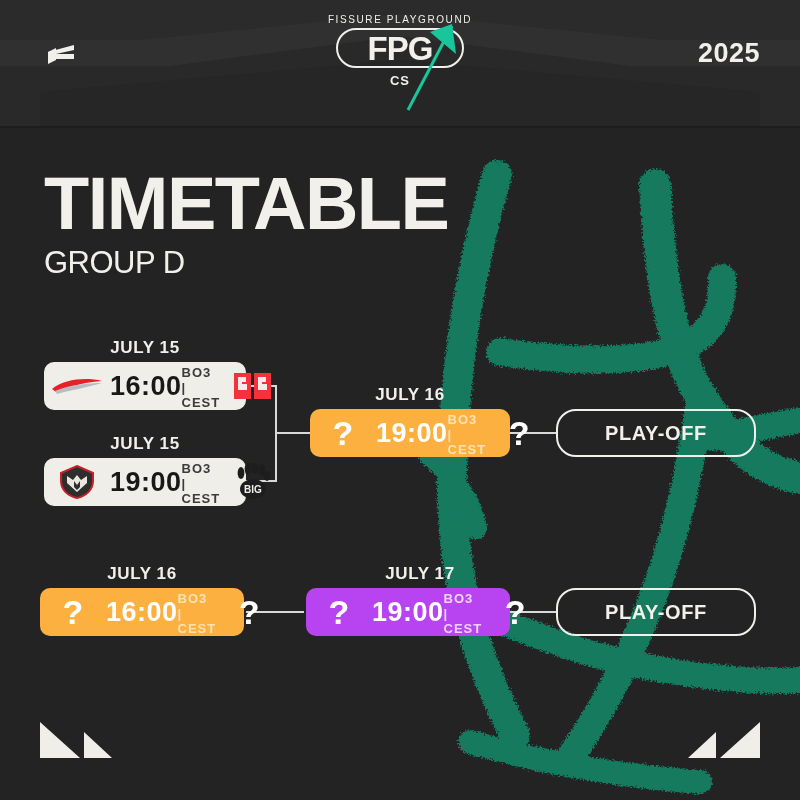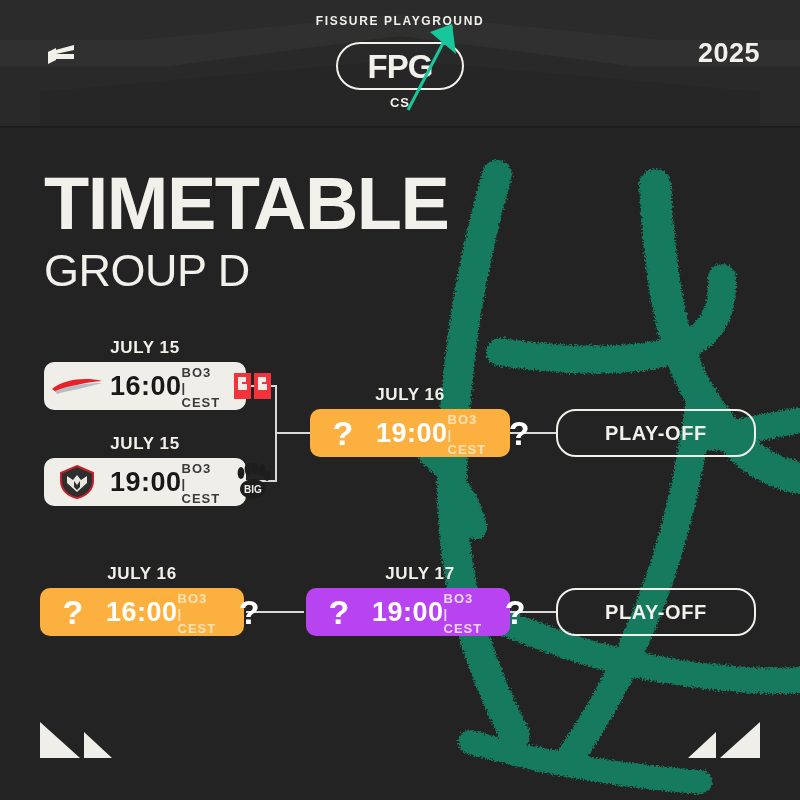--- a/index.html
+++ b/index.html
@@ -34,46 +34,46 @@
     position: absolute; right: 40px; top: 38px;
     color: #f2f0ea; font-size: 27px; font-weight: 700;
     letter-spacing: 0.5px; z-index: 3;
   }
   .hdr-center {
     position: absolute; left: 50%; top: 14px;
     transform: translateX(-50%);
     width: 200px; text-align: center; z-index: 3;
   }
   .fpg-sup {
-    color: #f2f0ea; font-size: 12px; font-weight: 700;
-    letter-spacing: 1.6px; margin-bottom: 14px;
+    color: #f2f0ea; font-size: 10px; font-weight: 400;
+    letter-spacing: 1.6px; margin-bottom: 3px;
   }
   .fpg-badge {
-    position: relative; width: 128px; height: 48px; margin: 0 auto;
+    position: relative; width: 128px; height: 40px; margin: 0 auto;
     border: 2px solid #f2f0ea; border-radius: 24px;
     display: flex; align-items: center; justify-content: center;
   }
   .fpg-badge span {
     color: #f2f0ea; font-size: 33px; font-weight: 800;
     letter-spacing: -1px; line-height: 1;
   }
   .fpg-cs {
     color: #f2f0ea; font-size: 13px; font-weight: 700;
     letter-spacing: 1px; margin-top: 5px;
   }
   .fpg-slash { position: absolute; left: 50%; top: -4px; z-index: 4; }
 
   
   .title-block { position: absolute; left: 44px; top: 132px; z-index: 3; margin-top: 36px; }
   .title-main {
     color: #f2f0ea; font-size: 74px; font-weight: 700;
     letter-spacing: -1.5px; line-height: 0.98;
   }
   .title-sub {
-    color: #f2f0ea; font-size: 45px; font-weight: 400;
+    color: #f2f0ea; font-size: 31px; font-weight: 400;
     letter-spacing: -0.5px; line-height: 1.05; margin-top: 6px;
   }
 
   
   .bracket { position: absolute; inset: 0; z-index: 3; }
   .connectors { position: absolute; inset: 0; z-index: 2; pointer-events: none; }
 
   .date-label {
     position: absolute;
     color: #f2f0ea; font-size: 17px; font-weight: 700;

